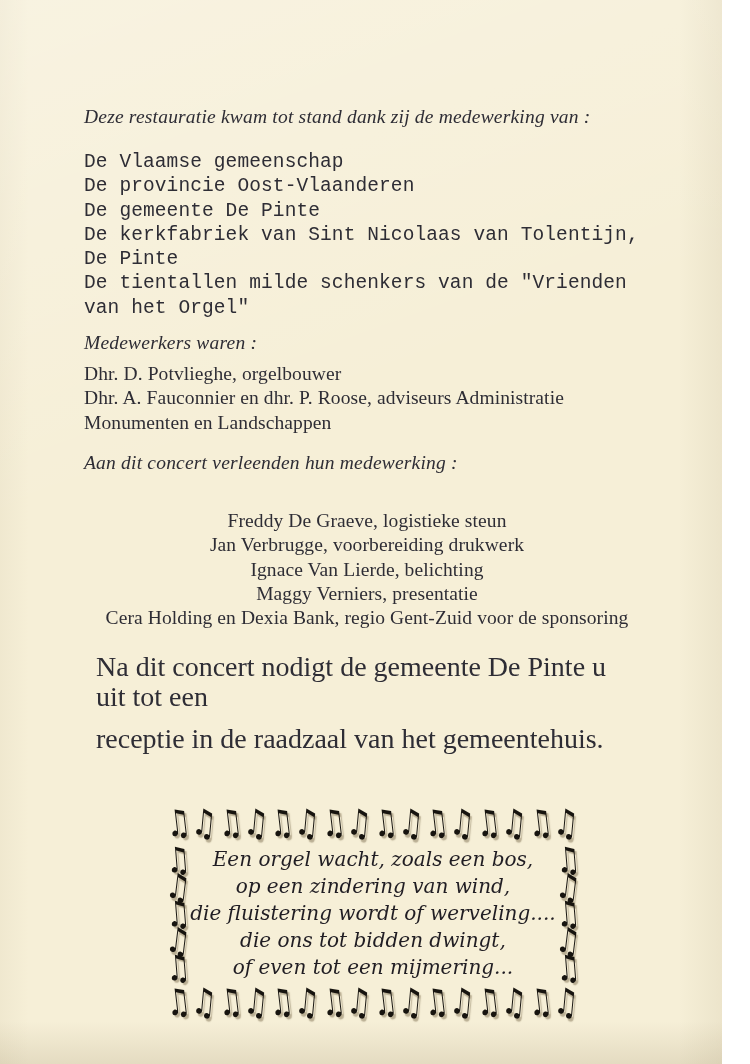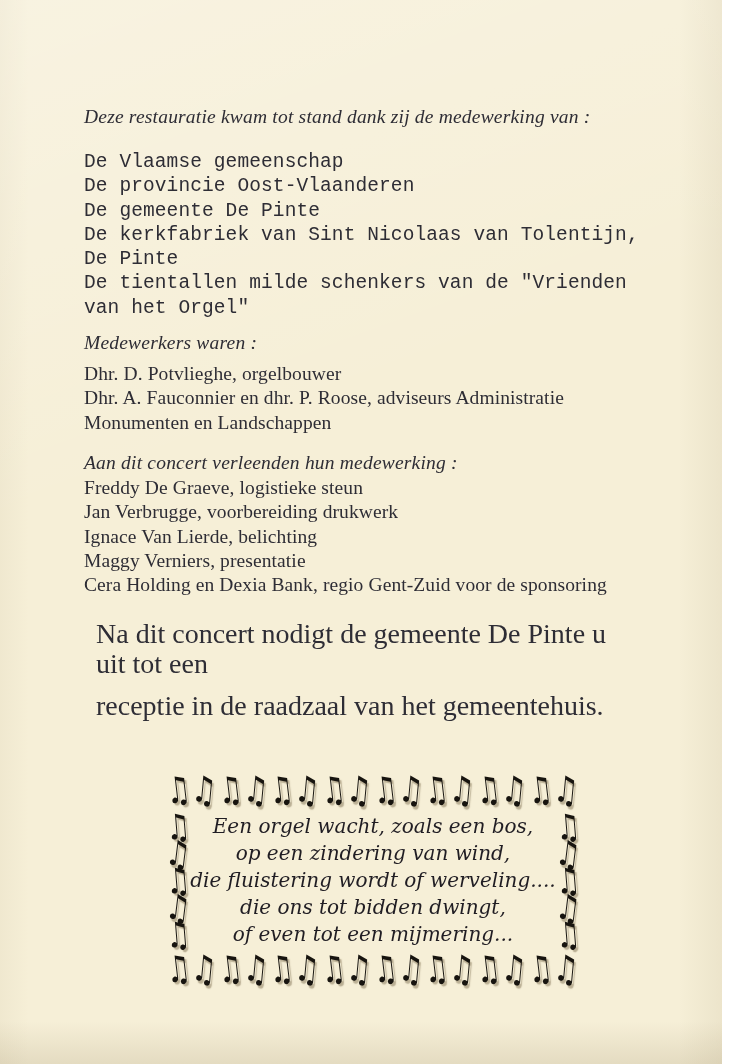--- a/index.html
+++ b/index.html
@@ -43,22 +43,22 @@
   .list p {
     margin: 0;
     font-size: 19.5px;
     line-height: 24.3px;
     letter-spacing: 0.1px;
   }
   .gap-a { margin-bottom: 21px; }   
   .gap-b { margin-bottom: 10px; font-family: Liberation Mono, monospace; }   
   .gap-c { margin-bottom: 7px; }   
   .gap-d { margin-bottom: 15px; }   
-  .gap-e { margin-bottom: 1px; }   
-  .gap-f { margin-bottom: 22px; }   
+  .gap-e { margin-bottom: 34px; }   
+  .gap-f { margin-bottom: 22px; text-align: center; }   
   .closing p {
     margin: 12px;
     font-size: 28px;
     line-height: 30px;
   }
   .poem-box {
     margin-top: 47px;
     margin-left: 82px;
     width: 412px;
     height: 222px;

